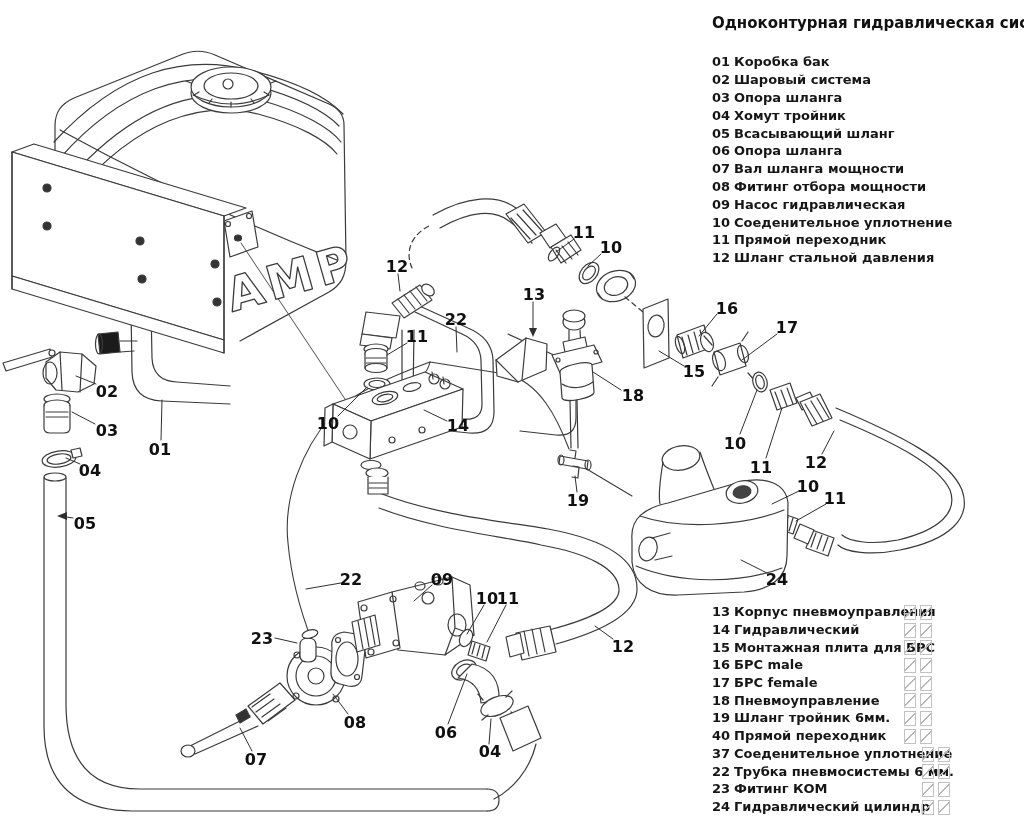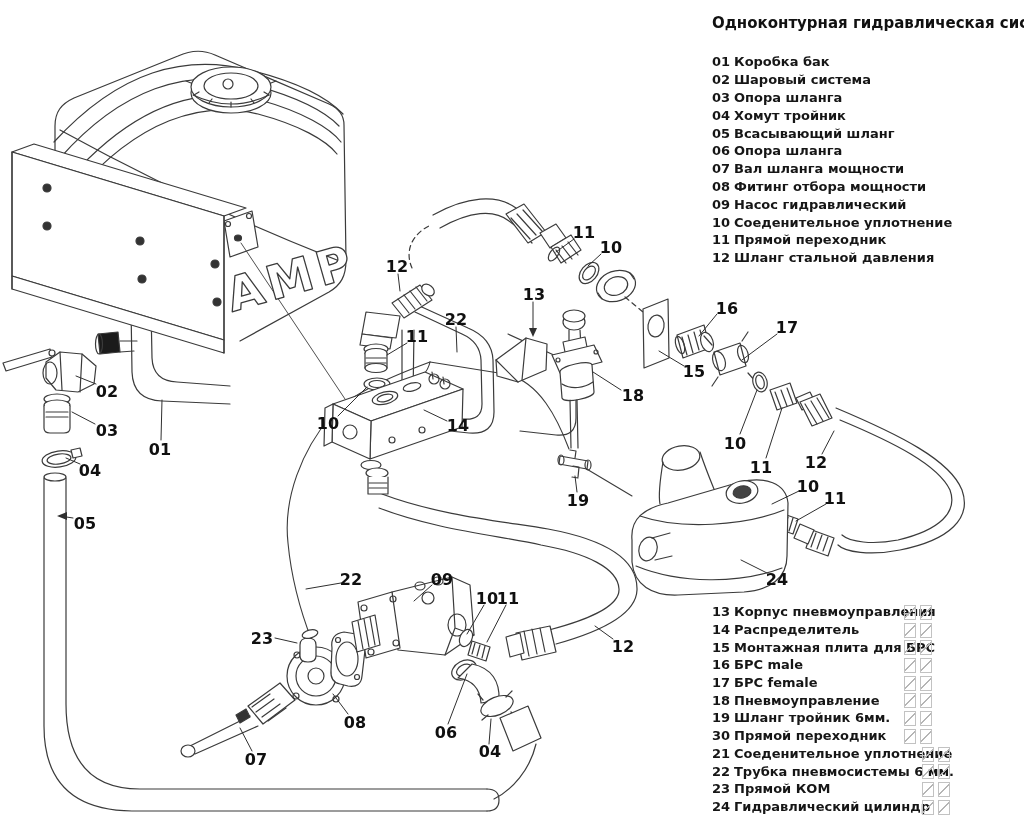--- a/index.html
+++ b/index.html
@@ -436,21 +436,21 @@
       <div class="row">
         <span class="num">07</span>
         <span class="pname">Вал шланга мощности</span>
       </div>
       <div class="row">
         <span class="num">08</span>
         <span class="pname">Фитинг отбора мощности</span>
       </div>
       <div class="row">
         <span class="num">09</span>
-        <span class="pname">Насос гидравлический</span>
+        <span class="pname">Насос гидравлическая</span>
       </div>
       <div class="row">
         <span class="num">10</span>
         <span class="pname">Соеденительное уплотнение</span>
       </div>
       <div class="row">
         <span class="num">11</span>
         <span class="pname">Прямой переходник</span>
       </div>
       <div class="row">
@@ -460,21 +460,21 @@
     </div>
 <div id="list-bottom" class="plist">
       <div class="row">
         <span class="num">13</span>
         <span class="pname">Корпус пневмоуправления</span>
         <span class="bimg" style="left: 192px;"></span>
         <span class="bimg" style="left: 208px;"></span>
       </div>
       <div class="row">
         <span class="num">14</span>
-        <span class="pname">Распределитель</span>
+        <span class="pname">Гидравлический</span>
         <span class="bimg" style="left: 192px;"></span>
         <span class="bimg" style="left: 208px;"></span>
       </div>
       <div class="row">
         <span class="num">15</span>
         <span class="pname">Монтажная плита для БРС</span>
         <span class="bimg" style="left: 192px;"></span>
         <span class="bimg" style="left: 208px;"></span>
       </div>
       <div class="row">
@@ -495,40 +495,40 @@
         <span class="bimg" style="left: 192px;"></span>
         <span class="bimg" style="left: 208px;"></span>
       </div>
       <div class="row">
         <span class="num">19</span>
         <span class="pname">Шланг тройник 6мм.</span>
         <span class="bimg" style="left: 192px;"></span>
         <span class="bimg" style="left: 208px;"></span>
       </div>
       <div class="row">
-        <span class="num">30</span>
+        <span class="num">40</span>
         <span class="pname">Прямой переходник</span>
         <span class="bimg" style="left: 192px;"></span>
         <span class="bimg" style="left: 208px;"></span>
       </div>
       <div class="row">
-        <span class="num">21</span>
+        <span class="num">37</span>
         <span class="pname">Соеденительное уплотнение</span>
         <span class="bimg" style="left: 210px;"></span>
         <span class="bimg" style="left: 226px;"></span>
       </div>
       <div class="row">
         <span class="num">22</span>
         <span class="pname">Трубка пневмосистемы 6 мм.</span>
         <span class="bimg" style="left: 210px;"></span>
         <span class="bimg" style="left: 226px;"></span>
       </div>
       <div class="row">
         <span class="num">23</span>
-        <span class="pname">Прямой КОМ</span>
+        <span class="pname">Фитинг КОМ</span>
         <span class="bimg" style="left: 210px;"></span>
         <span class="bimg" style="left: 226px;"></span>
       </div>
       <div class="row">
         <span class="num">24</span>
         <span class="pname">Гидравлический цилиндр</span>
         <span class="bimg" style="left: 210px;"></span>
         <span class="bimg" style="left: 226px;"></span>
       </div>
     </div>

